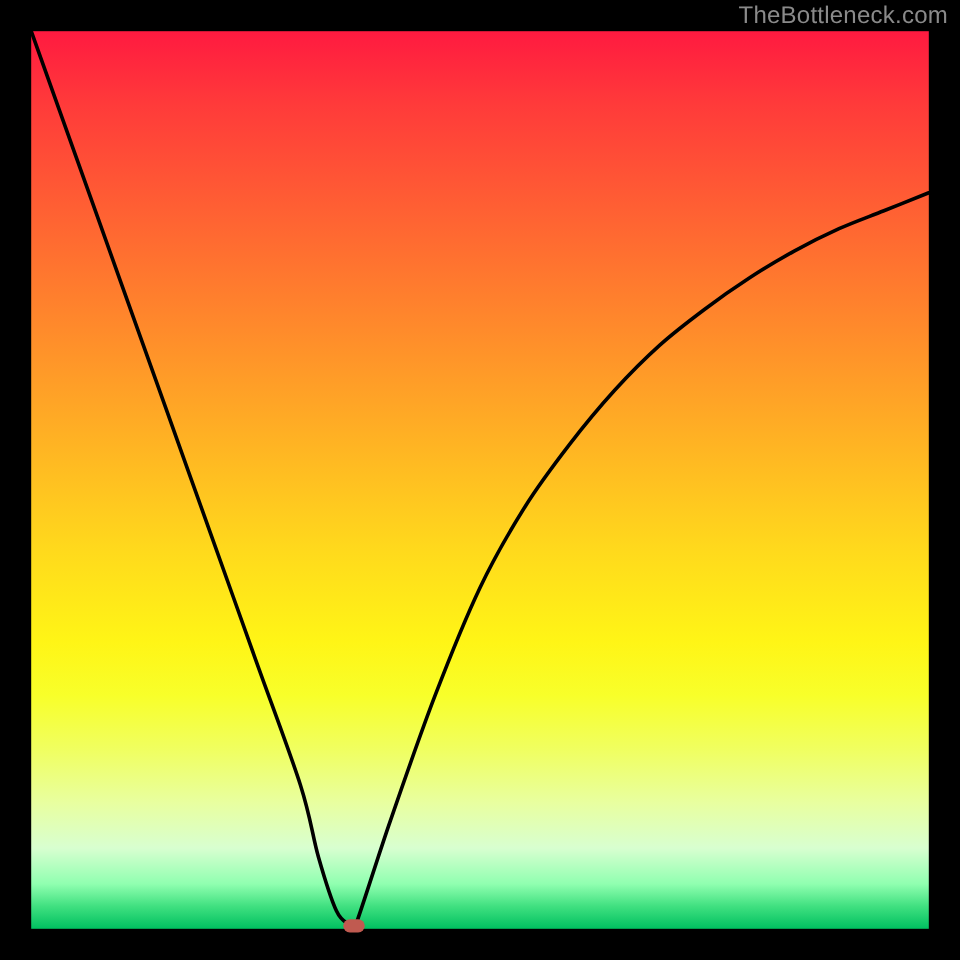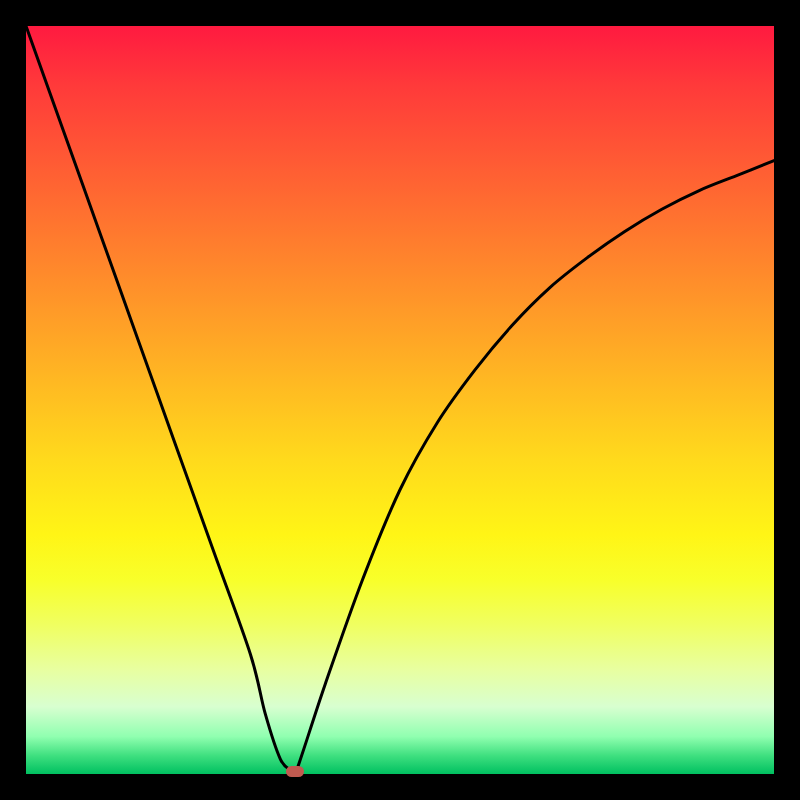--- a/index.html
+++ b/index.html
@@ -68,19 +68,20 @@
     width: 18px;
     height: 11px;
     background: #c05a50;
     border-radius: 6px;
   }
 </style>
 </head>
 <body>
 
 <div class="frame">
+  <div class="watermark">TheBottleneck.com</div>
   <div class="plot">
     <svg class="curve" viewBox="0 0 748 748" preserveAspectRatio="none">
       <path id="curve-path" fill="none" stroke="#000" stroke-width="3" stroke-linecap="round" stroke-linejoin="round" d="M 0.00 0.00 C 6.23 17.45, 24.93 69.81, 37.40 104.72 C 49.87 139.63, 62.33 174.53, 74.80 209.44 C 87.27 244.35, 99.73 279.25, 112.20 314.16 C 124.67 349.07, 137.13 383.97, 149.60 418.88 C 162.07 453.79, 174.53 488.69, 187.00 523.60 C 199.47 558.51, 215.67 600.89, 224.40 628.32 C 233.13 655.75, 234.37 670.71, 239.36 688.16 C 244.35 705.61, 249.96 723.57, 254.32 733.04 C 258.68 742.51, 263.05 742.51, 265.54 745.01 C 268.03 747.50, 263.67 762.46, 269.28 748.00 C 274.89 733.54, 287.98 690.65, 299.20 658.24 C 310.42 625.83, 324.13 585.93, 336.60 553.52 C 349.07 521.11, 361.53 489.94, 374.00 463.76 C 386.47 437.58, 398.93 416.39, 411.40 396.44 C 423.87 376.49, 436.33 360.29, 448.80 344.08 C 461.27 327.87, 473.73 312.91, 486.20 299.20 C 498.67 285.49, 511.13 273.02, 523.60 261.80 C 536.07 250.58, 548.53 241.23, 561.00 231.88 C 573.47 222.53, 585.93 213.80, 598.40 205.70 C 610.87 197.60, 623.33 190.12, 635.80 183.26 C 648.27 176.40, 660.73 170.17, 673.20 164.56 C 685.67 158.95, 698.13 154.59, 710.60 149.60 C 723.07 144.61, 741.77 137.13, 748.00 134.64"></path>
     </svg>
     <div class="marker" id="min-marker" style="left: 260.28px; top: 740px;"></div>
   </div>
 </div>
 
 </body></html>

